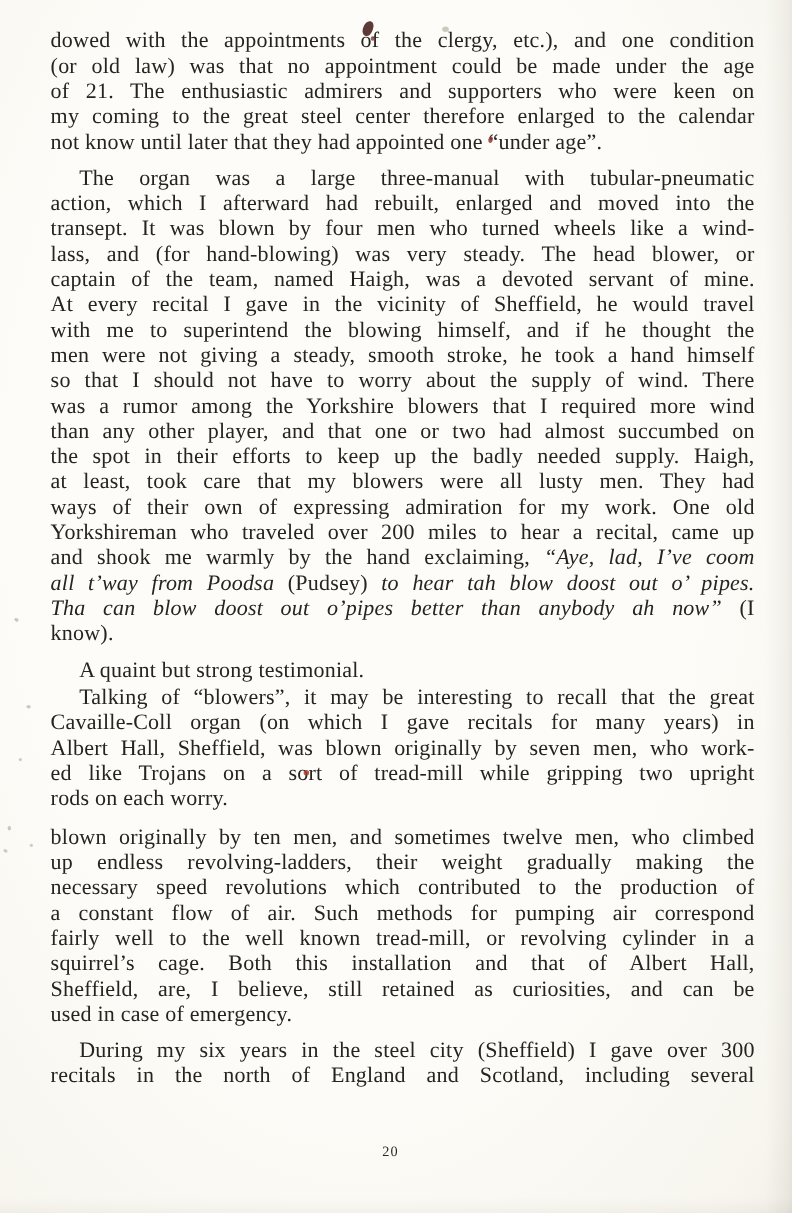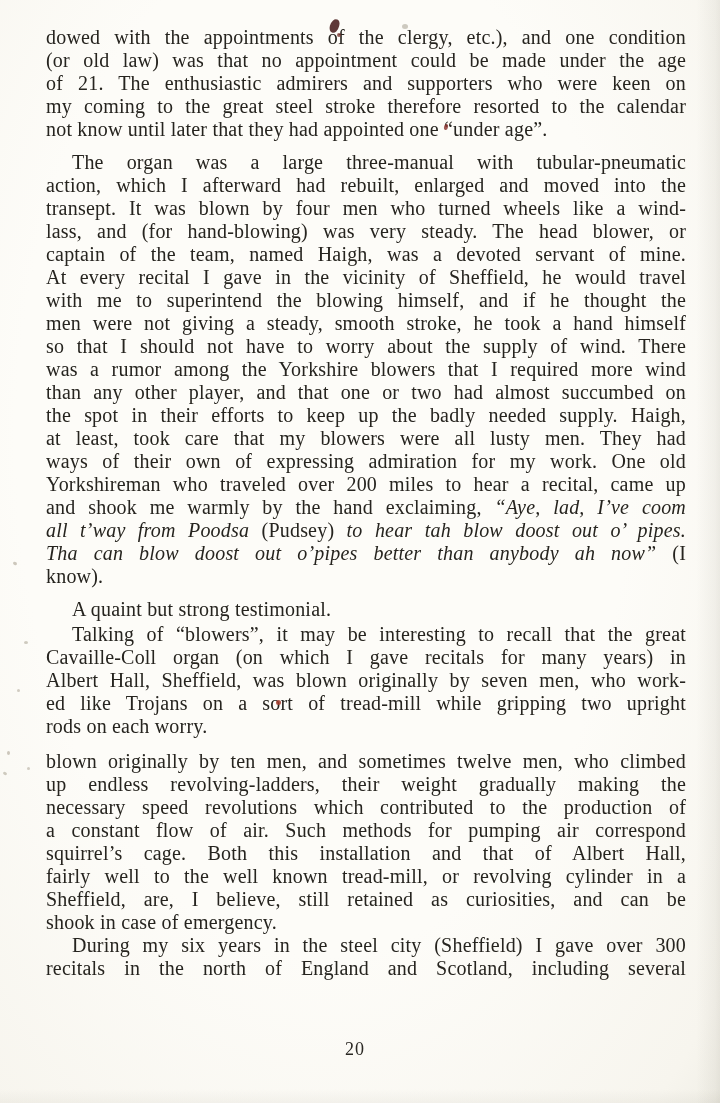--- a/index.html
+++ b/index.html
@@ -42,36 +42,36 @@
     white-space: normal;
   }
   .line.last { text-align-last: left; }
   .line.indent { padding-left: 26px; }
   .it { font-style: italic; }
   .page-number {
     position: absolute;
     left: 40px; top: 1039px;
     width: 630px;
     text-align: center;
-    font-size: 18px;
+    font-size: 13px;
     letter-spacing: 1px;
     color: #2a2823;
   }
   .mark { position: absolute; pointer-events: none; }
 </style>
 </head>
 <body>
 
 <div class="page">
   <div class="text-column" id="text-column" style="color: rgb(38, 36, 31);">
       <div class="paragraph">
         <div class="line"><span>dowed with the appointments of the clergy, etc.), and one condition</span></div>
         <div class="line"><span>(or old law) was that no appointment could be made under the age</span></div>
         <div class="line"><span>of 21.  The enthusiastic admirers and supporters who were keen on</span></div>
-        <div class="line"><span>my coming to the great steel stroke therefore resorted to the calendar</span></div>
+        <div class="line"><span>my coming to the great steel center therefore enlarged to the calendar</span></div>
         <div class="line last"><span>not know until later that they had appointed one “under age”.</span></div>
       </div>
       <div class="paragraph" style="margin-top: 10px;">
         <div class="line indent"><span>The organ was a large three-manual with tubular-pneumatic</span></div>
         <div class="line"><span>action, which I afterward had rebuilt, enlarged and moved into the</span></div>
         <div class="line"><span>transept.  It was blown by four men who turned wheels like a wind-</span></div>
         <div class="line"><span>lass, and (for hand-blowing) was very steady.  The head blower, or</span></div>
         <div class="line"><span>captain of the team, named Haigh, was a devoted servant of mine.</span></div>
         <div class="line"><span>At every recital I gave in the vicinity of Sheffield, he would travel</span></div>
         <div class="line"><span>with me to superintend the blowing himself, and if he thought the</span></div>
@@ -96,26 +96,26 @@
         <div class="line"><span>Cavaille-Coll organ (on which I gave recitals for many years) in</span></div>
         <div class="line"><span>Albert Hall, Sheffield, was blown originally by seven men, who work-</span></div>
         <div class="line"><span>ed like Trojans on a sort of tread-mill while gripping two upright</span></div>
         <div class="line last"><span>rods on each worry.</span></div>
       </div>
       <div class="paragraph" style="margin-top: 12px;">
         <div class="line"><span>blown originally by ten men, and sometimes twelve men, who climbed</span></div>
         <div class="line"><span>up endless revolving-ladders, their weight gradually making the</span></div>
         <div class="line"><span>necessary speed revolutions which contributed to the production of</span></div>
         <div class="line"><span>a constant flow of air.  Such methods for pumping air correspond</span></div>
+        <div class="line"><span>fairly well to the well known tread-mill, or revolving cylinder in a</span></div>
         <div class="line"><span>squirrel’s cage.  Both this installation and that of Albert Hall,</span></div>
-        <div class="line"><span>fairly well to the well known tread-mill, or revolving cylinder in a</span></div>
         <div class="line"><span>Sheffield, are, I believe, still retained as curiosities, and can be</span></div>
-        <div class="line last"><span>shook in case of emergency.</span></div>
+        <div class="line last"><span>used in case of emergency.</span></div>
       </div>
-      <div class="paragraph" style="">
+      <div class="paragraph" style="margin-top: 10px;">
         <div class="line indent"><span>During my six years in the steel city (Sheffield) I gave over 300</span></div>
         <div class="line"><span>recitals in the north of England and Scotland, including several</span></div>
       </div>
     </div>
   <div class="page-number">20</div>
   <div id="marks-layer">
       <div class="mark" style="left: 330px; top: 19px; width: 9px; height: 14px; background: rgb(78, 34, 34); border-radius: 60% 40% 55% 45%; opacity: 0.9; transform: rotate(15deg);"></div>
       <div class="mark" style="left: 337px; top: 33px; width: 4px; height: 4px; background: rgb(122, 58, 51); border-radius: 50%; opacity: 0.8; transform: rotate(0deg);"></div>
       <div class="mark" style="left: 402px; top: 24px; width: 6px; height: 5px; background: rgb(200, 195, 184); border-radius: 50%; opacity: 0.9; transform: rotate(0deg);"></div>
       <div class="mark" style="left: 444px; top: 124px; width: 4px; height: 6px; background: rgb(141, 58, 54); border-radius: 50%; opacity: 0.85; transform: rotate(10deg);"></div>

